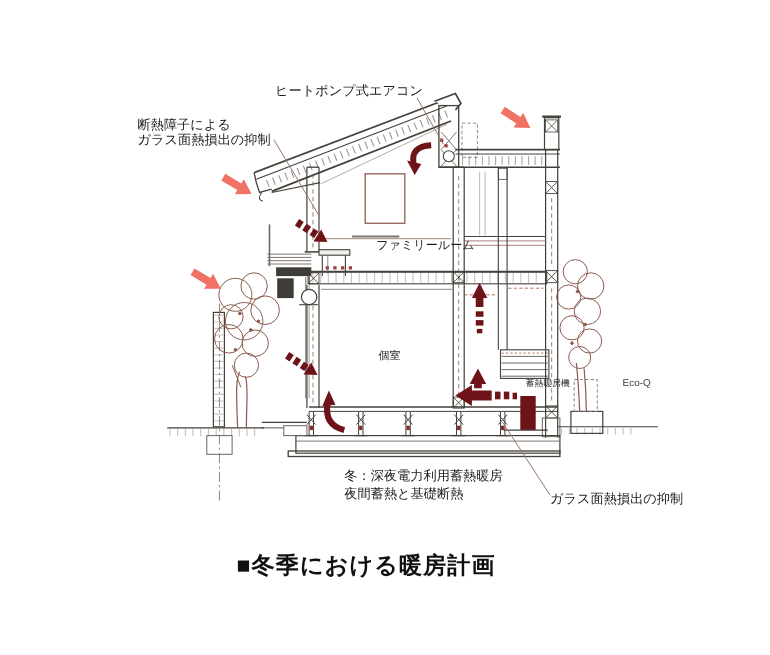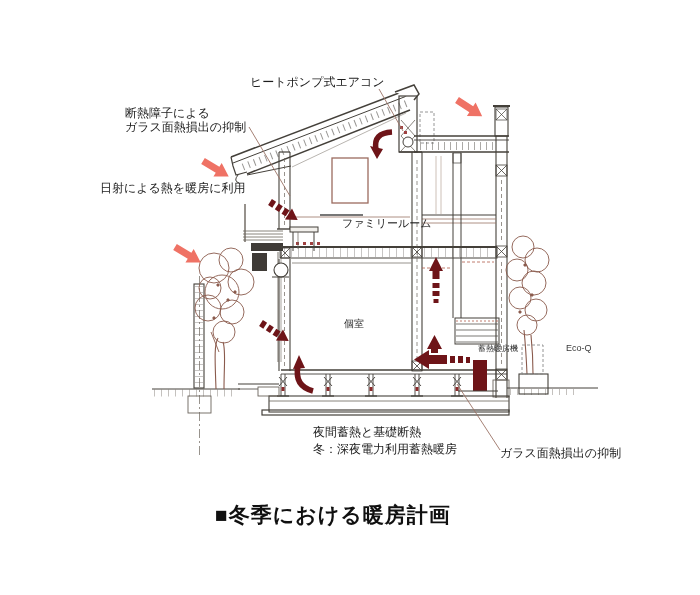--- a/index.html
+++ b/index.html
@@ -335,32 +335,31 @@
   </g>
 </svg>
 
 <div class="lbl" style="left:250px;top:76px;">ヒートポンプ式エアコン</div>
 
 <div class="lbl lbl-shoji" style="left:125px;top:106px;">
   <span class="ln">断熱障子による</span>
   <span class="ln">ガラス面熱損出の抑制</span>
 </div>
 
-<div class="lbl" style="left:100px;top:182px;">日射による熱を暖房に利用</div>
 
 <div class="lbl lbl-family" style="left:342px;top:170px;margin-top:48px;">ファミリールーム</div>
 
 <div class="lbl lbl-private" style="left:344px;top:319px;">個室</div>
 
 <div class="lbl lbl-storage" style="left:478px;top:345px;">蓄熱暖房機</div>
 
 <div class="lbl lbl-ecoq" style="left:546px;top:344px;">Eco-Q</div>
 
 <div class="lbl lbl-night" style="left:313px;top:424px;">
+  <span class="ln">冬：深夜電力利用蓄熱暖房</span>
   <span class="ln">夜間蓄熱と基礎断熱</span>
-  <span class="ln">冬：深夜電力利用蓄熱暖房</span>
 </div>
 
 <div class="lbl" style="left:500px;top:447px;">ガラス面熱損出の抑制</div>
 
 <div class="title">■冬季における暖房計画</div>
 
 </div>
 
 </body></html>

